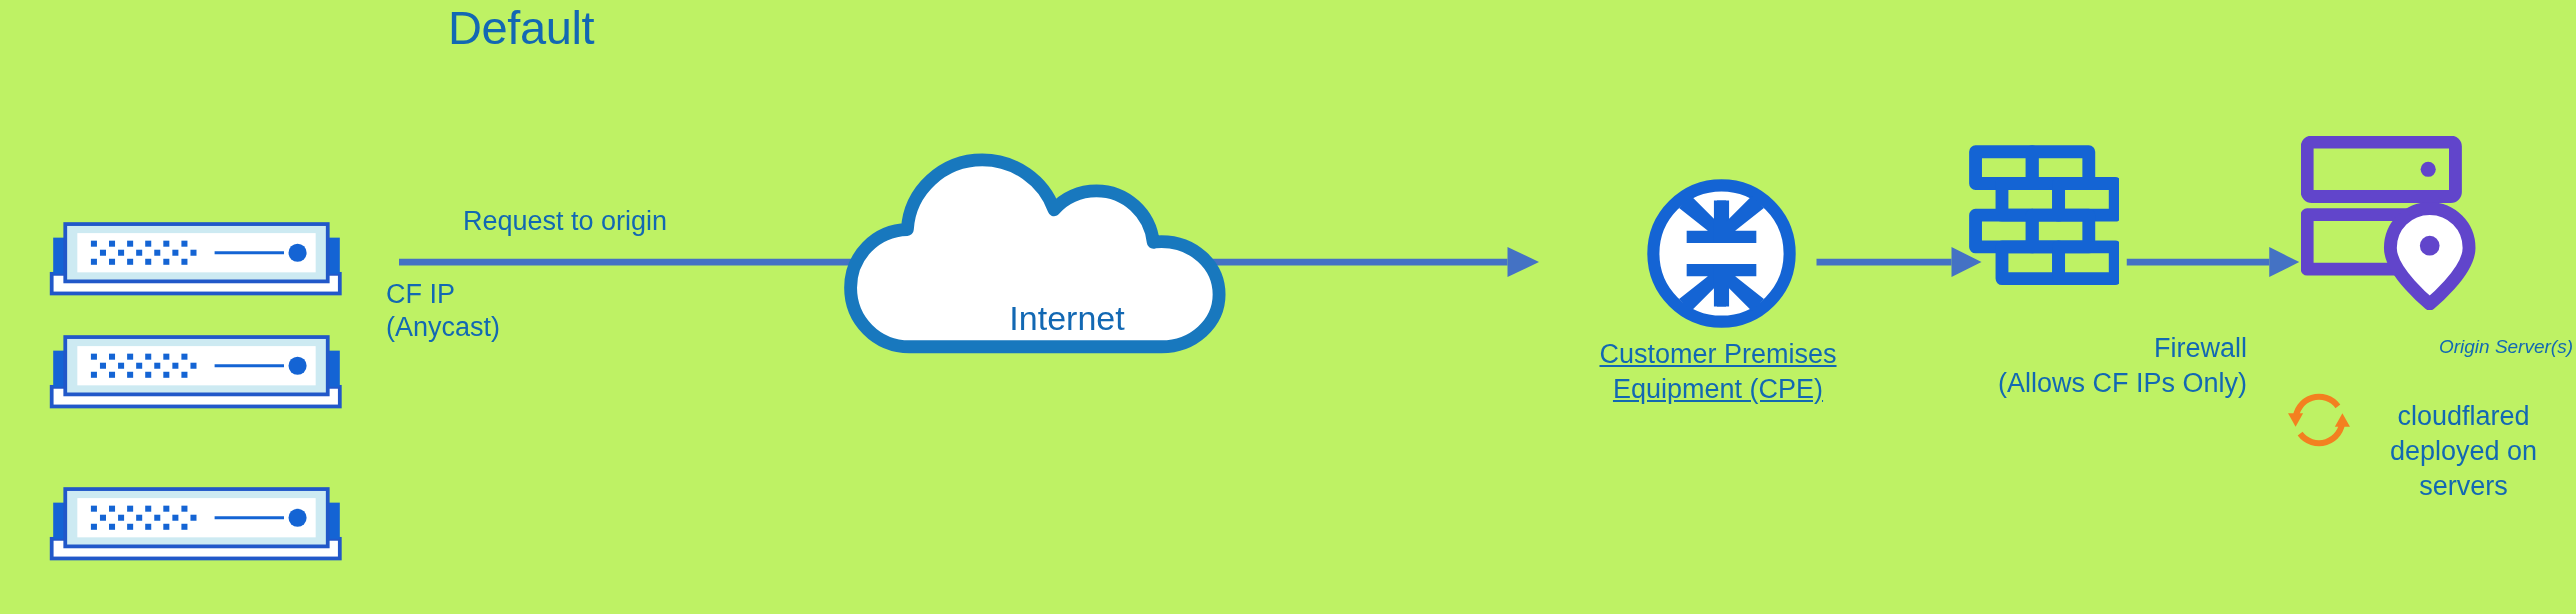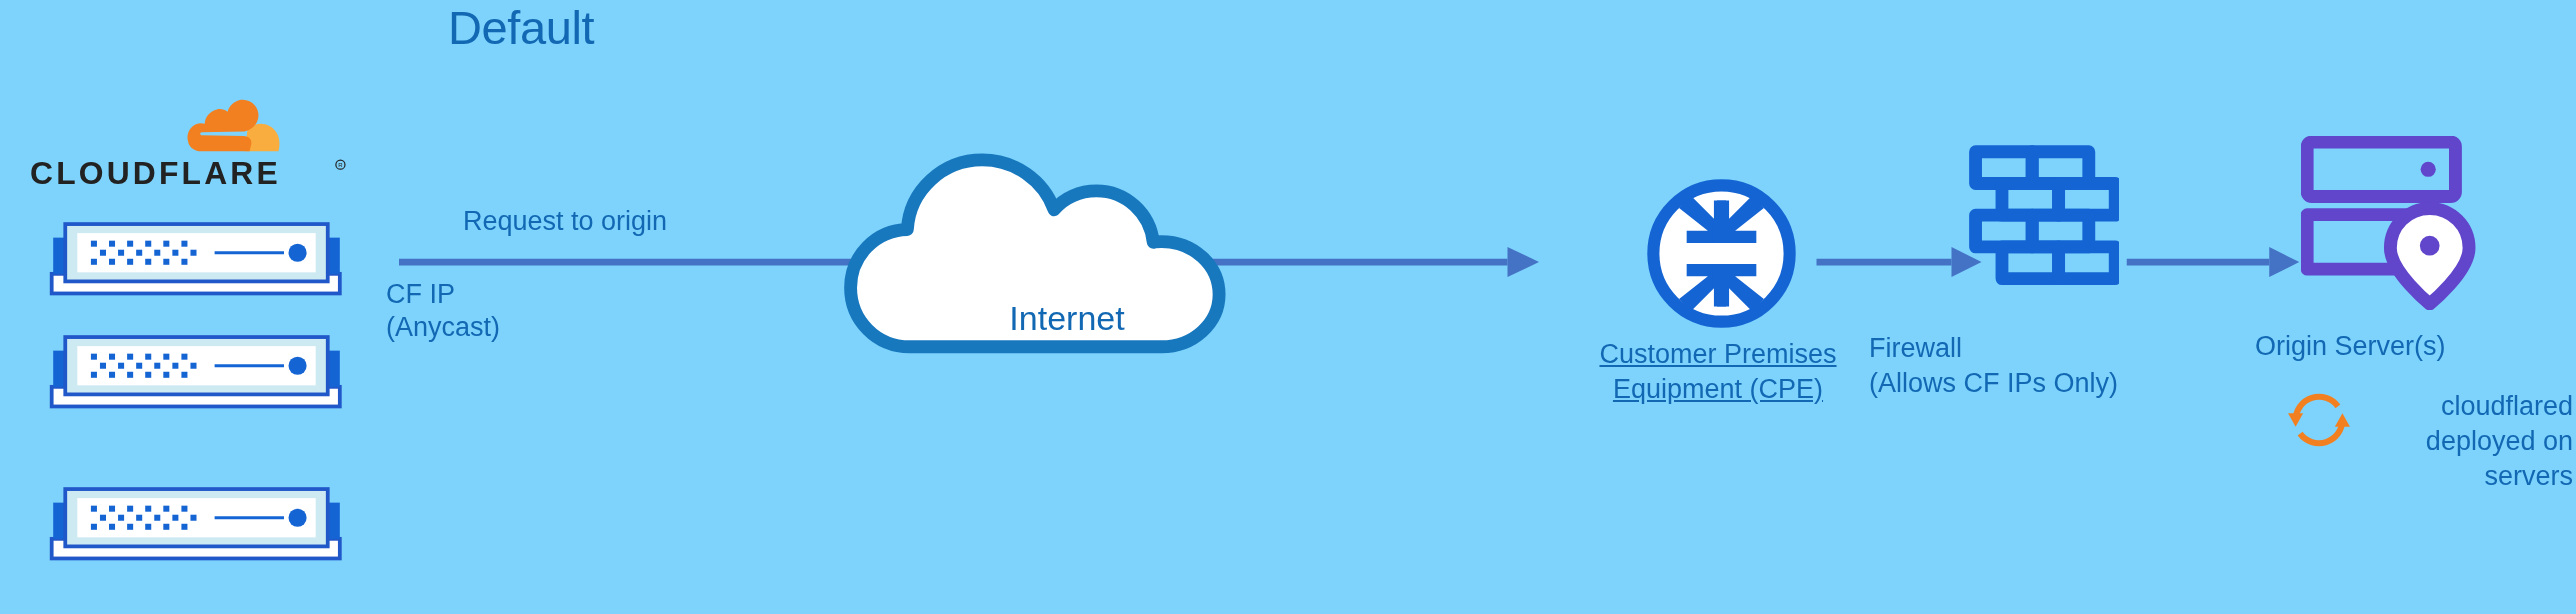--- a/index.html
+++ b/index.html
@@ -7,21 +7,21 @@
     padding: 0;
     background: #ffffff;
   }
   body {
     font-family: "Liberation Sans", sans-serif;
   }
   #canvas {
     position: relative;
     width: 2576px;
     height: 614px;
-    background: #7dd3fc;
+    background: #bef264;
     overflow: hidden;
   }
   .abs { position: absolute; }
 
   
   #diagram-title {
     left: 448px;
     top: 0px;
     font-size: 47px;
     color: #1268B3;
@@ -90,38 +90,39 @@
     text-align: center;
     white-space: pre-line;
     text-decoration: underline;
   }
   #firewall-label {
     left: 1869px;
     top: 331px;
     width: 378px;
     font-size: 27px;
     line-height: 35px;
-    text-align: left;
+    text-align: right;
     white-space: pre-line;
   }
   #origin-label {
     left: 2255px;
     top: 331px;
     width: 318px;
-    font-size: 27px;
-    text-align: left;
+    font-size: 19px;
+    text-align: right;
     white-space: nowrap;
+    font-style: italic;
   }
   #cloudflared-label {
     left: 2354px;
-    top: 389px;
+    top: 399px;
     width: 219px;
     font-size: 27px;
     line-height: 35px;
-    text-align: right;
+    text-align: center;
     white-space: pre-line;
   }
 
   
   #cloud-icon     { left: 840px; top: 106px; width: 454px; height: 250px; }
   #cpe-icon       { left: 1642px; top: 174px; width: 159px; height: 159px; }
   #firewall-icon  { left: 1968px; top: 144px; width: 151px; height: 159px; }
   #origin-icon    { left: 2301px; top: 136px; width: 178px; height: 174px; }
   #cloudflared-icon { left: 2285px; top: 386px; width: 68px; height: 68px; }
 
@@ -130,36 +131,20 @@
   #arrow-cpe-fw   { left: 1816px; top: 241px; width: 166px;  height: 42px; }
   #arrow-fw-origin{ left: 2126px; top: 241px; width: 174px;  height: 42px; }
 </style>
 </head>
 <body>
 
 <div id="canvas">
 
   <div class="abs" id="diagram-title">Default</div>
 
-  <div class="abs" id="cf-logo-wrap">
-    <svg id="cf-logo-mark" viewBox="0 0 150 75">
-      <path d="M104 70 L148 70 C150 62 150 52 145 45 C139 36 128 32 118 35 C114 36 110 39 107 43 Z" fill="#FAAD3F"></path>
-      <path d="M112 62 C113 58 112 55 110 53 C108 51 105 50 102 50 L47 49 C46 49 45 48 45 47
-               C45 46 46 45 47 45 L103 44 C110 43 117 38 120 31 C123 24 122 16 117 10
-               C112 4 104 1 96 3 C89 5 83 11 81 18 C77 15 72 14 67 15 C58 17 51 25 51 34
-               C45 32 38 34 34 38 C29 43 27 50 29 57 C30 64 36 69 43 70 L110 70 Z" fill="#F38020"></path>
-    </svg>
-    <svg id="cf-logo-wordmark" viewBox="0 0 420 46">
-      <g fill="#222222">
-        <text x="0" y="36" font-family="'Liberation Sans', sans-serif" font-size="42" font-weight="bold" letter-spacing="4.2">CLOUDFLARE</text>
-      </g>
-      <circle cx="410" cy="10" r="6" fill="none" stroke="#222222" stroke-width="1.6"></circle>
-      <text x="410" y="13.5" text-anchor="middle" font-family="'Liberation Sans', sans-serif" font-size="8" fill="#222222">R</text>
-    </svg>
-  </div>
 
   <svg class="abs server-appliance" style="left:30px; top:212px;" viewBox="0 0 440 118">
     <rect x="28" y="82" width="382" height="26" fill="#ffffff" stroke="#2158C9" stroke-width="5"></rect>
     <rect x="30" y="34" width="22" height="48" fill="#1464D4"></rect>
     <rect x="388" y="34" width="22" height="48" fill="#1464D4"></rect>
     <rect x="46" y="16" width="348" height="76" fill="#CDEAF2" stroke="#2158C9" stroke-width="5"></rect>
     <rect x="62" y="28" width="316" height="52" fill="#ffffff"></rect>
     <g fill="#1464D4">
       <rect x="80" y="38" width="8" height="8"></rect>
         <rect x="104" y="38" width="8" height="8"></rect>

